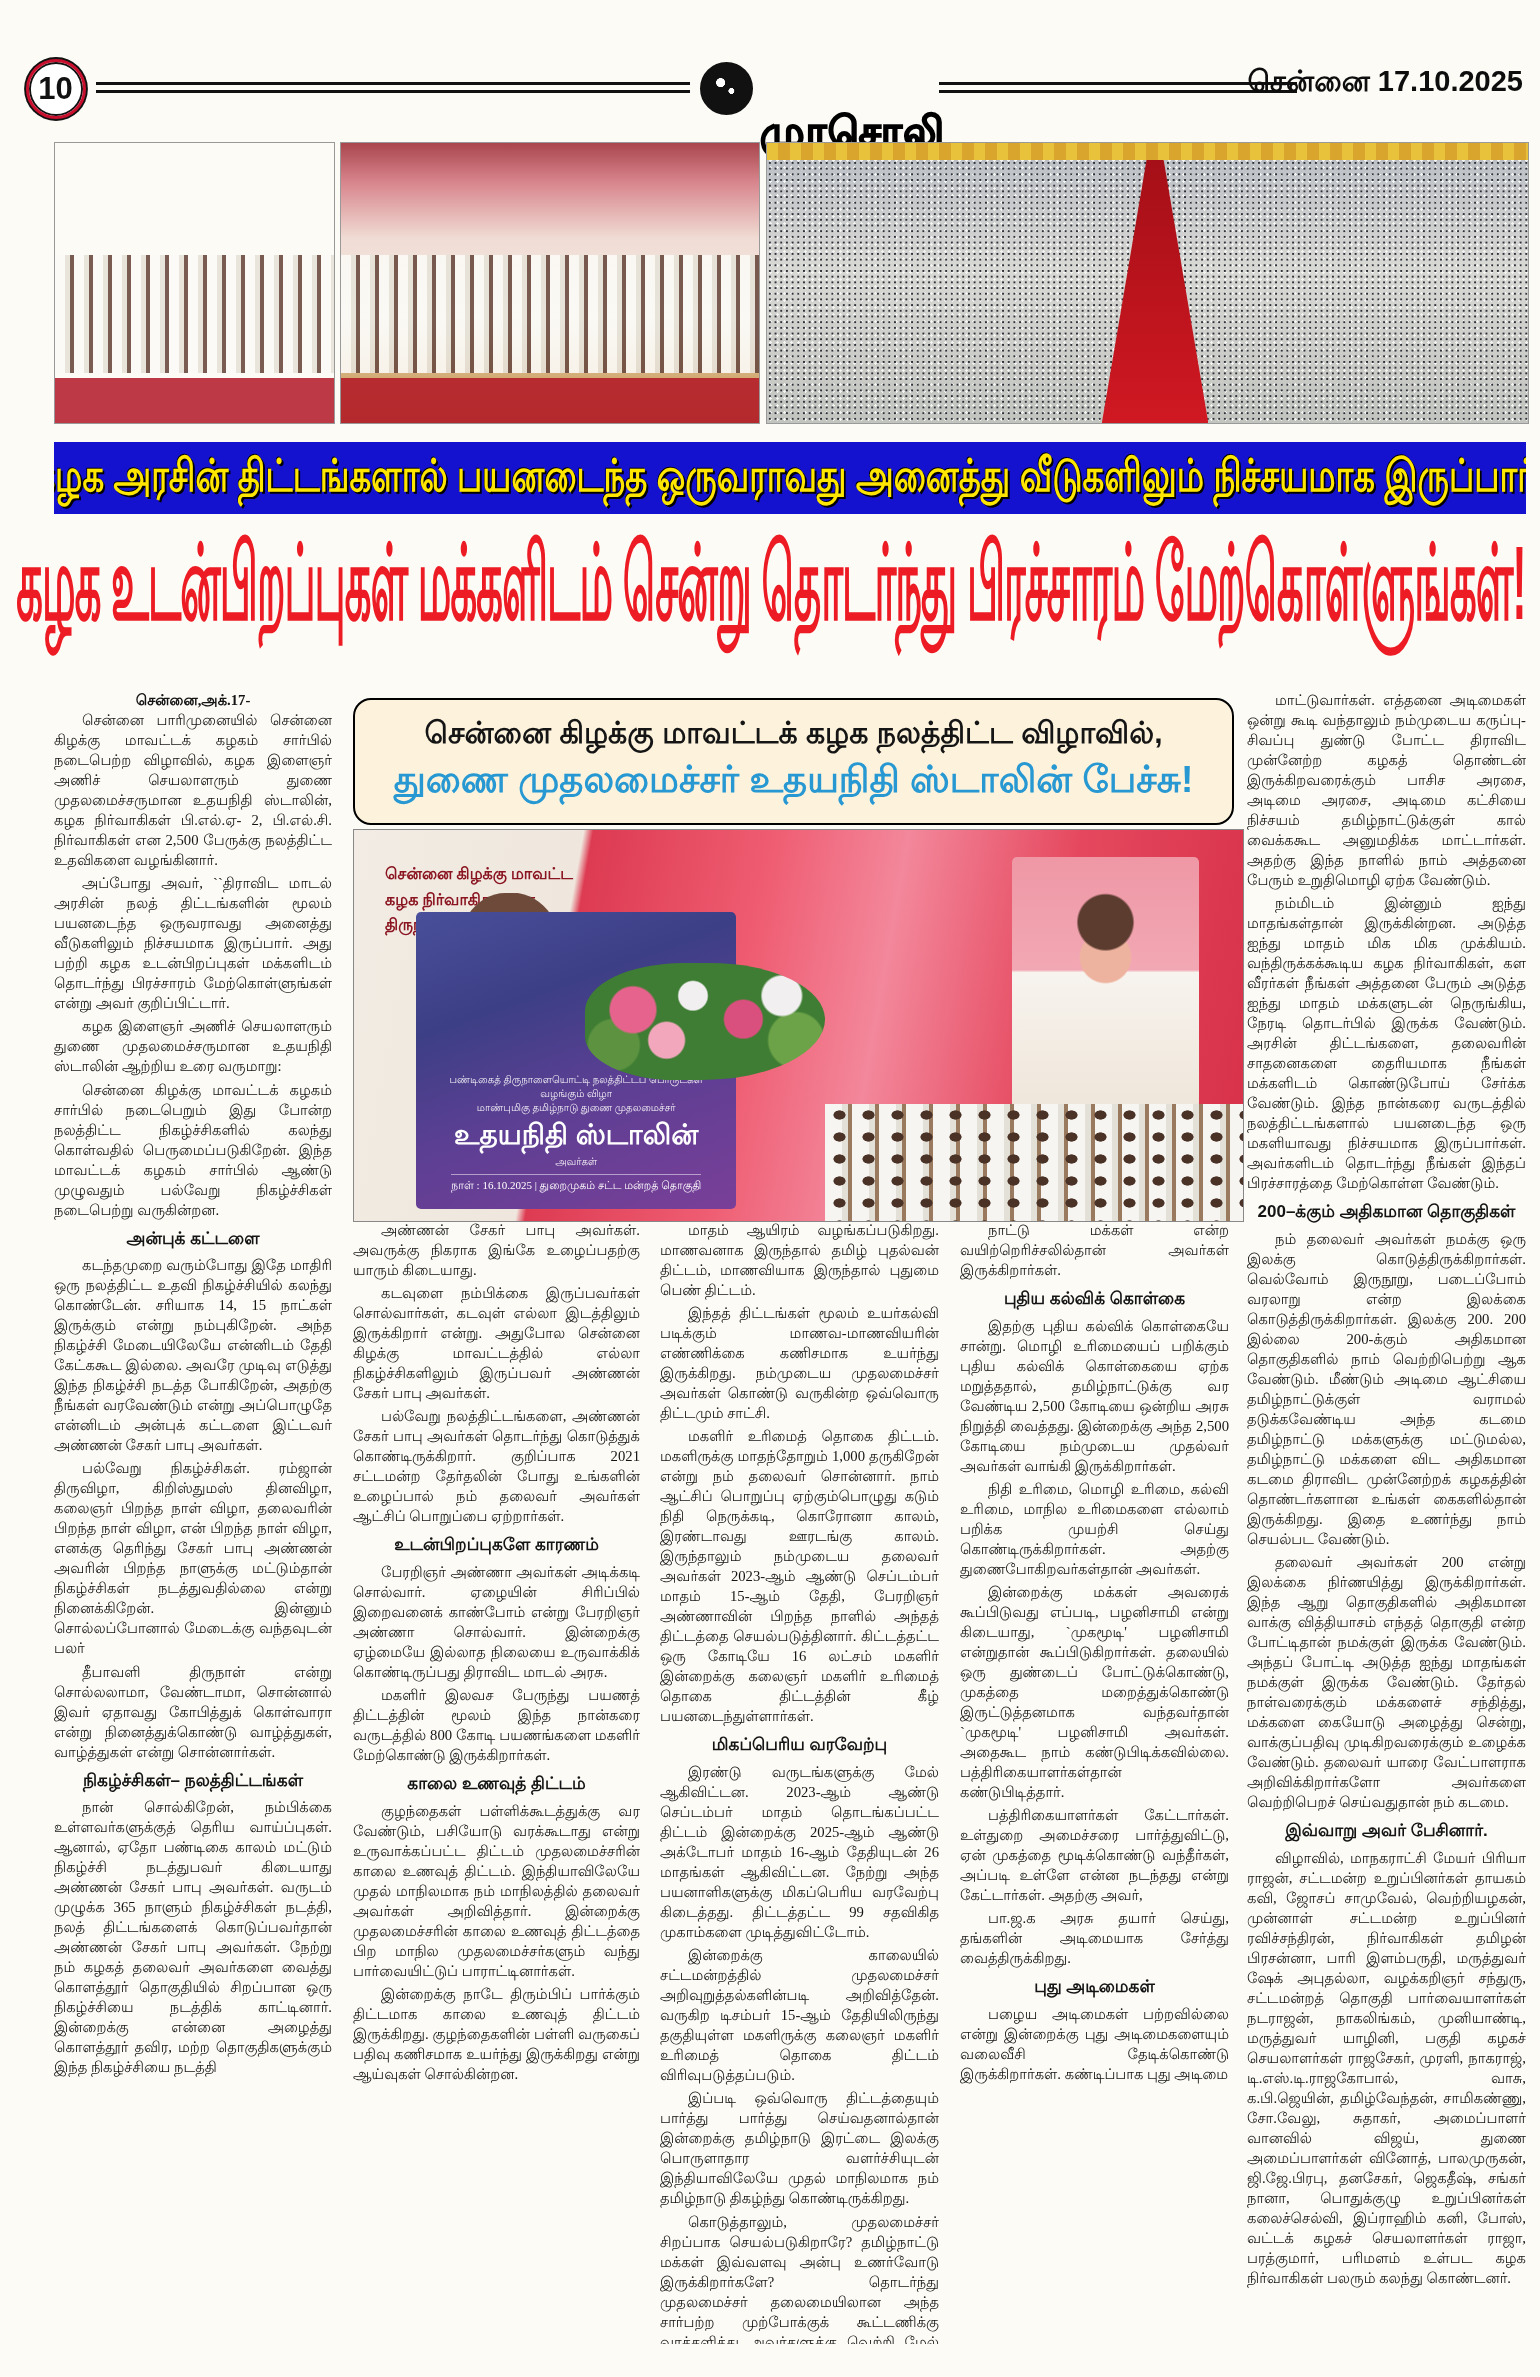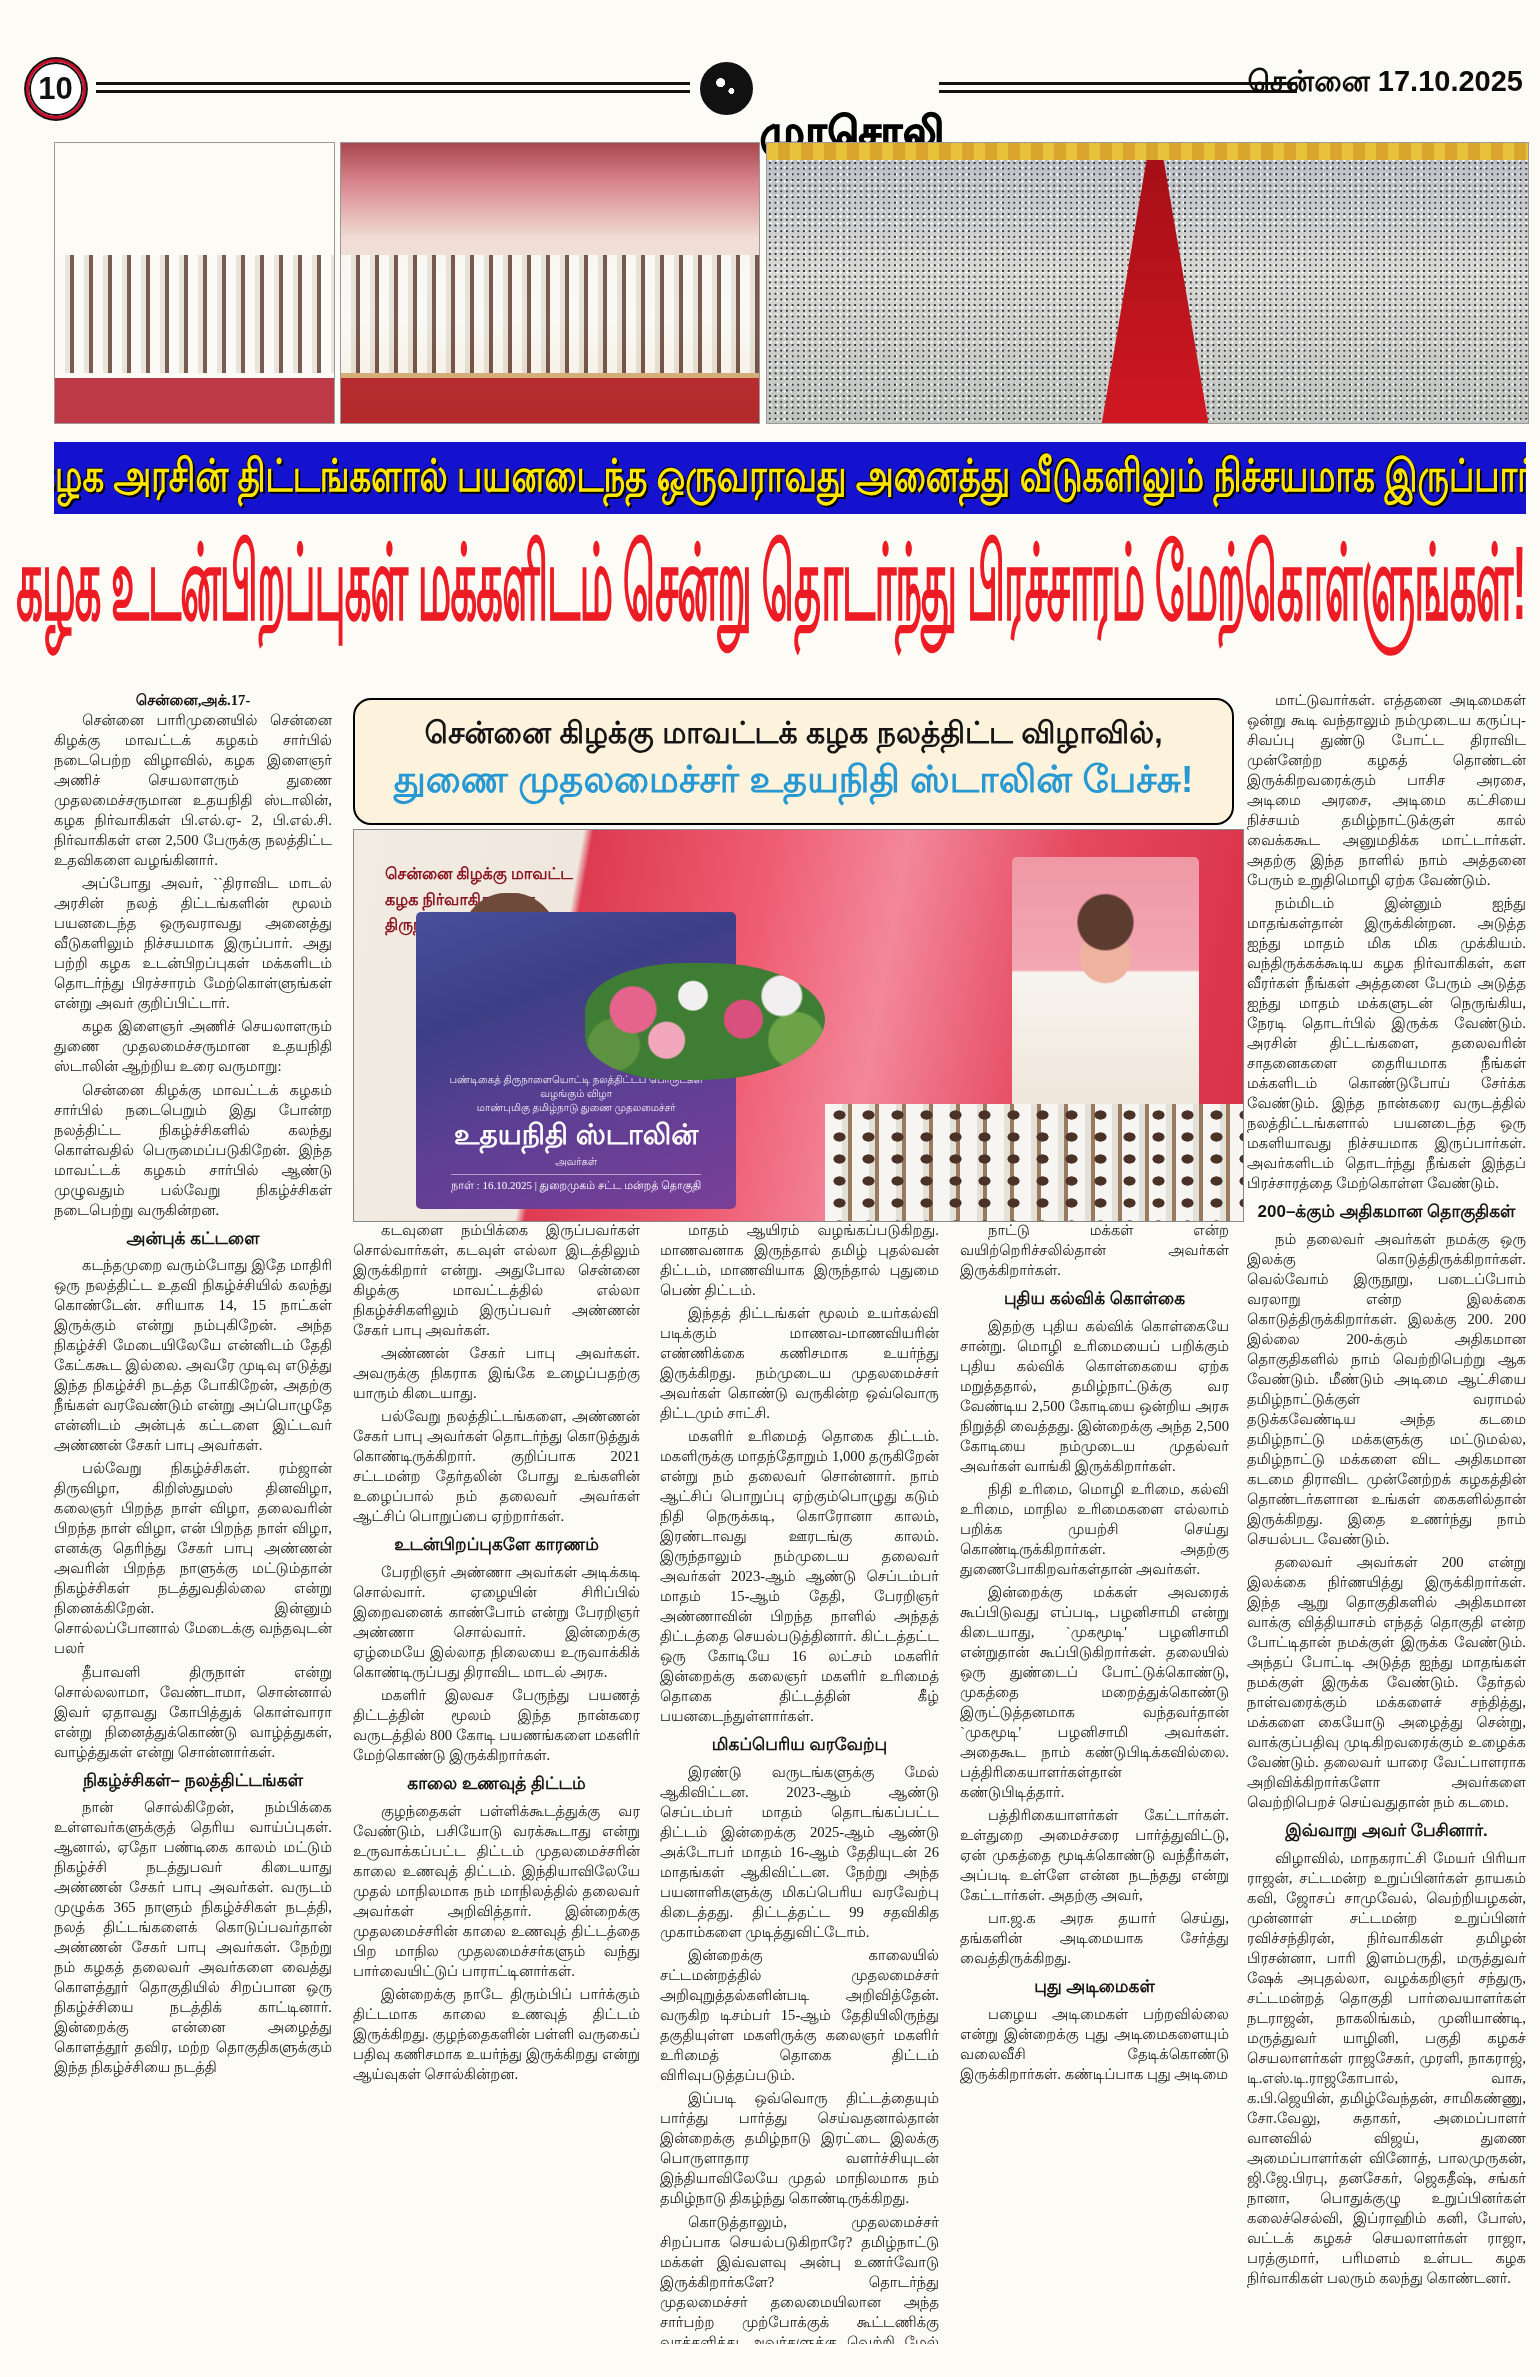--- a/index.html
+++ b/index.html
@@ -171,22 +171,22 @@
         <div class="s">பண்டிகைத் திருநாளையொட்டி நலத்திட்டப் பொருட்கள் வழங்கும் விழா</div>
         <div class="s">மாண்புமிகு தமிழ்நாடு துணை முதலமைச்சர்</div>
         <div class="n">உதயநிதி ஸ்டாலின்</div>
         <div class="s">அவர்கள்</div>
         <div class="d">நாள் : 16.10.2025  |  துறைமுகம் சட்ட மன்றத் தொகுதி</div>
       </div>
       <div class="ph-flowers"></div>
     </div>
 
     <div class="col c1">
+        <div class="para">அண்ணன் சேகர் பாபு அவர்கள். அவருக்கு நிகராக இங்கே உழைப்பதற்கு யாரும் கிடையாது.</div>
         <div class="para">கடவுளை நம்பிக்கை இருப்பவர்கள் சொல்வார்கள், கடவுள் எல்லா இடத்திலும் இருக்கிறார் என்று. அதுபோல சென்னை கிழக்கு மாவட்டத்தில் எல்லா நிகழ்ச்சிகளிலும் இருப்பவர் அண்ணன் சேகர் பாபு அவர்கள்.</div>
-        <div class="para">அண்ணன் சேகர் பாபு அவர்கள். அவருக்கு நிகராக இங்கே உழைப்பதற்கு யாரும் கிடையாது.</div>
         <div class="para">பல்வேறு நலத்திட்டங்களை, அண்ணன் சேகர் பாபு அவர்கள் தொடர்ந்து கொடுத்துக் கொண்டிருக்கிறார். குறிப்பாக 2021 சட்டமன்ற தேர்தலின் போது உங்களின் உழைப்பால் நம் தலைவர் அவர்கள் ஆட்சிப் பொறுப்பை ஏற்றார்கள்.</div>
         <div class="subhead">உடன்பிறப்புகளே காரணம்</div>
         <div class="para">பேரறிஞர் அண்ணா அவர்கள் அடிக்கடி சொல்வார். ஏழையின் சிரிப்பில் இறைவனைக் காண்போம் என்று பேரறிஞர் அண்ணா சொல்வார். இன்றைக்கு ஏழ்மையே இல்லாத நிலையை உருவாக்கிக் கொண்டிருப்பது திராவிட மாடல் அரசு.</div>
         <div class="para">மகளிர் இலவச பேருந்து பயணத் திட்டத்தின் மூலம் இந்த நான்கரை வருடத்தில் 800 கோடி பயணங்களை மகளிர் மேற்கொண்டு இருக்கிறார்கள்.</div>
         <div class="subhead">காலை உணவுத் திட்டம்</div>
         <div class="para">குழந்தைகள் பள்ளிக்கூடத்துக்கு வர வேண்டும், பசியோடு வரக்கூடாது என்று உருவாக்கப்பட்ட திட்டம் முதலமைச்சரின் காலை உணவுத் திட்டம். இந்தியாவிலேயே முதல் மாநிலமாக நம் மாநிலத்தில் தலைவர் அவர்கள் அறிவித்தார். இன்றைக்கு முதலமைச்சரின் காலை உணவுத் திட்டத்தை பிற மாநில முதலமைச்சர்களும் வந்து பார்வையிட்டுப் பாராட்டினார்கள்.</div>
         <div class="para">இன்றைக்கு நாடே திரும்பிப் பார்க்கும் திட்டமாக காலை உணவுத் திட்டம் இருக்கிறது. குழந்தைகளின் பள்ளி வருகைப் பதிவு கணிசமாக உயர்ந்து இருக்கிறது என்று ஆய்வுகள் சொல்கின்றன.</div>
       </div>
     <div class="col c2">
         <div class="para">மாதம் ஆயிரம் வழங்கப்படுகிறது. மாணவனாக இருந்தால் தமிழ் புதல்வன் திட்டம், மாணவியாக இருந்தால் புதுமை பெண் திட்டம்.</div>

